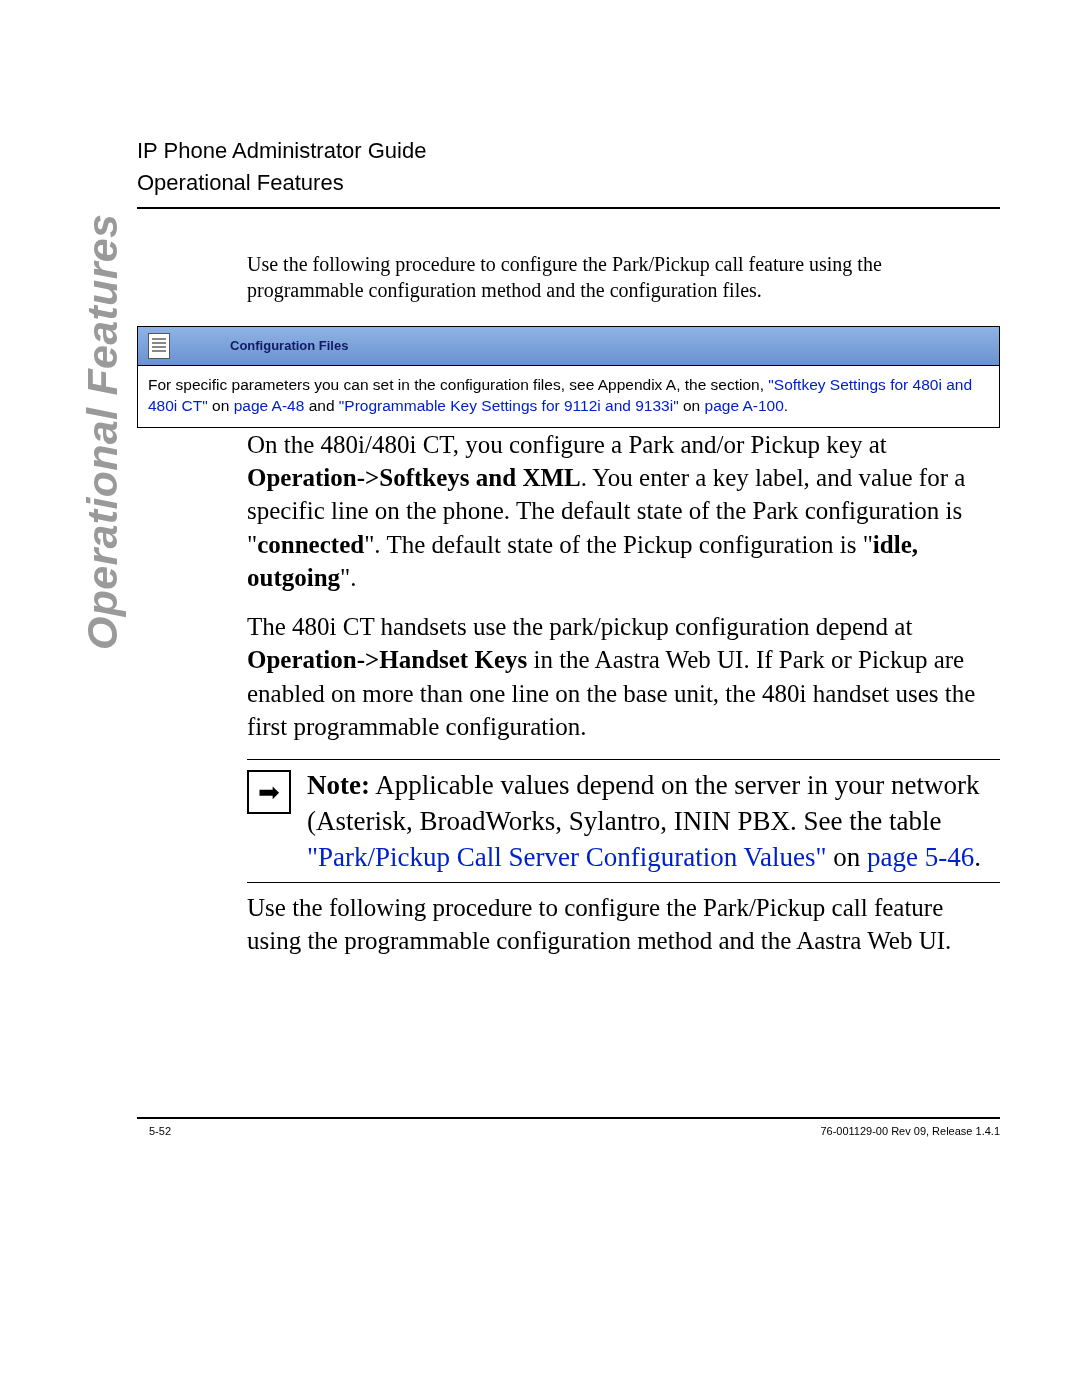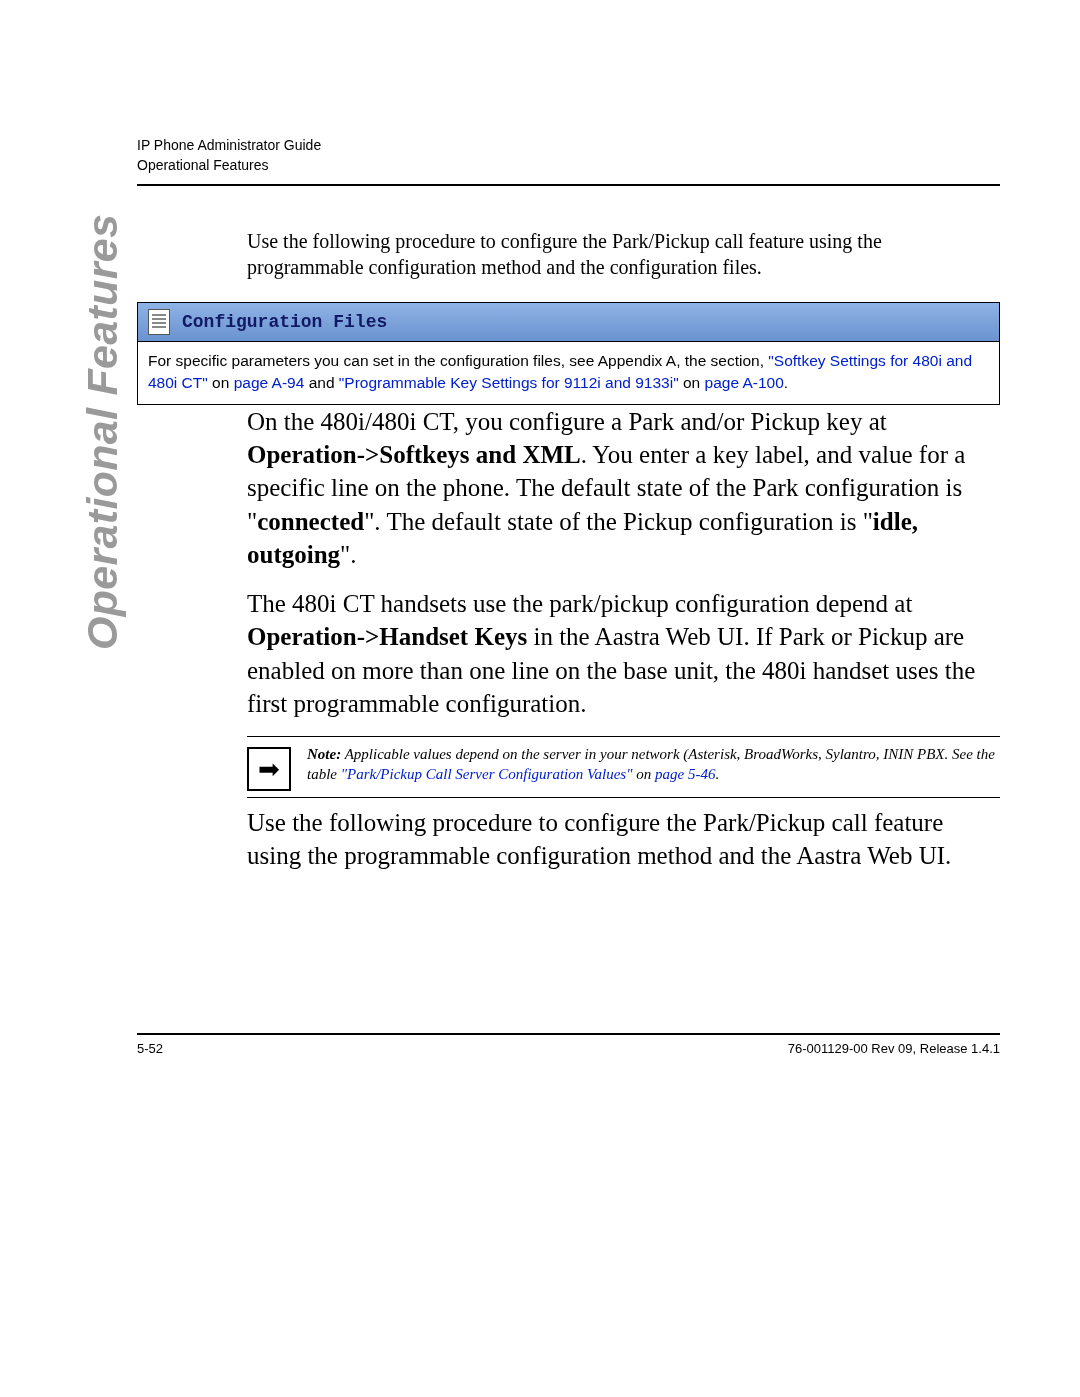--- a/index.html
+++ b/index.html
@@ -11,21 +11,21 @@
     width: 1080px;
   }
   .page {
     padding: 135px 80px 60px 100px;
     position: relative;
     box-sizing: border-box;
     width: 1080px;
   }
   .header-block {
     font-family: Arial, Helvetica, sans-serif;
-    font-size: 14px;
+    font-size: 22px;
     line-height: 1.45;
     padding-left: 37px;
   }
   .header-rule {
     border: none;
     border-top: 2px solid #000;
     margin: 8px 0 0 37px;
   }
   .side-tab {
     position: absolute;
@@ -72,24 +72,25 @@
   }
   .config-header .doc-icon::before {
     content: "";
     position: absolute;
     left: 3px; width: 14px;
     top: 4px; height: 2px;
     background: #888;
     box-shadow: 0 4px 0 #888, 0 8px 0 #888, 0 12px 0 #888;
   }
   .config-header .label {
-    font-family: Liberation Mono, monospace;
+    font-family: Liberation Sans, sans-serif;
     font-weight: bold;
-    font-size: 18px;
+    font-size: 13px;
     color: #121a66;
+    margin-left: 48px;
   }
   .config-body {
     font-family: Arial, Helvetica, sans-serif;
     font-size: 15.5px;
     line-height: 1.4;
     padding: 8px 10px 10px 10px;
   }
   .link {
     color: #0020cc;
   }
@@ -121,38 +122,38 @@
     height: 40px;
     border: 2px solid #000;
     display: flex;
     align-items: center;
     justify-content: center;
     font-size: 26px;
     flex: 0 0 auto;
     margin-top: 2px;
   }
   .note-text {
-    font-size: 15px;
+    font-size: 27px;
     line-height: 1.33;
-    font-style: italic;
   }
   .footer {
     margin-top: 160px;
     margin-left: 37px;
   }
   .footer-rule {
     border: none;
     border-top: 2px solid #000;
     margin: 0 0 6px 0;
   }
   .footer-line {
     font-family: Arial, Helvetica, sans-serif;
-    font-size: 13px;
+    font-size: 11px;
     display: flex;
     justify-content: space-between;
+    margin-left: 12px;
   }
 </style>
 </head>
 <body>
 
 <div class="page">
 
   <div class="header-block">
     <div>IP Phone Administrator Guide</div>
     <div>Operational Features</div>
@@ -164,21 +165,21 @@
   <div class="content">
 
     <p class="intro">Use the following procedure to configure the Park/Pickup call feature using the programmable configuration method and the configuration files.</p>
 
     <div class="config-box">
       <div class="config-header">
         <span class="doc-icon"></span>
         <span class="label">Configuration Files</span>
       </div>
       <div class="config-body">
-        <span>For specific parameters you can set in the configuration files, see Appendix A, the section, </span><span class="link">"Softkey Settings for 480i and 480i CT"</span><span> on </span><span class="link">page A-94</span><span> and </span><span class="link">"Programmable Key Settings for 9112i and 9133i"</span><span> on </span><span class="link">page A-100</span><span>.</span>
+        <span>For specific parameters you can set in the configuration files, see Appendix A, the section, </span><span class="link">"Softkey Settings for 480i and 480i CT"</span><span> on </span><span class="link">page A-48</span><span> and </span><span class="link">"Programmable Key Settings for 9112i and 9133i"</span><span> on </span><span class="link">page A-100</span><span>.</span>
       </div>
     </div>
 
 
     <p class="para">
       <span>On the 480i/480i CT, you configure a Park and/or Pickup key at </span><b>Operation-&gt;Softkeys and XML</b><span>. You enter a key label, and value for a specific line on the phone. The default state of the Park configuration is "</span><b>connected</b><span>". The default state of the Pickup configuration is "</span><b>idle, outgoing</b><span>".</span>
     </p>
 
     <p class="para">
       <span>The 480i CT handsets use the park/pickup configuration depend at </span><b>Operation-&gt;Handset Keys</b><span> in the Aastra Web UI. If Park or Pickup are enabled on more than one line on the base unit, the 480i handset uses the first programmable configuration.</span>

